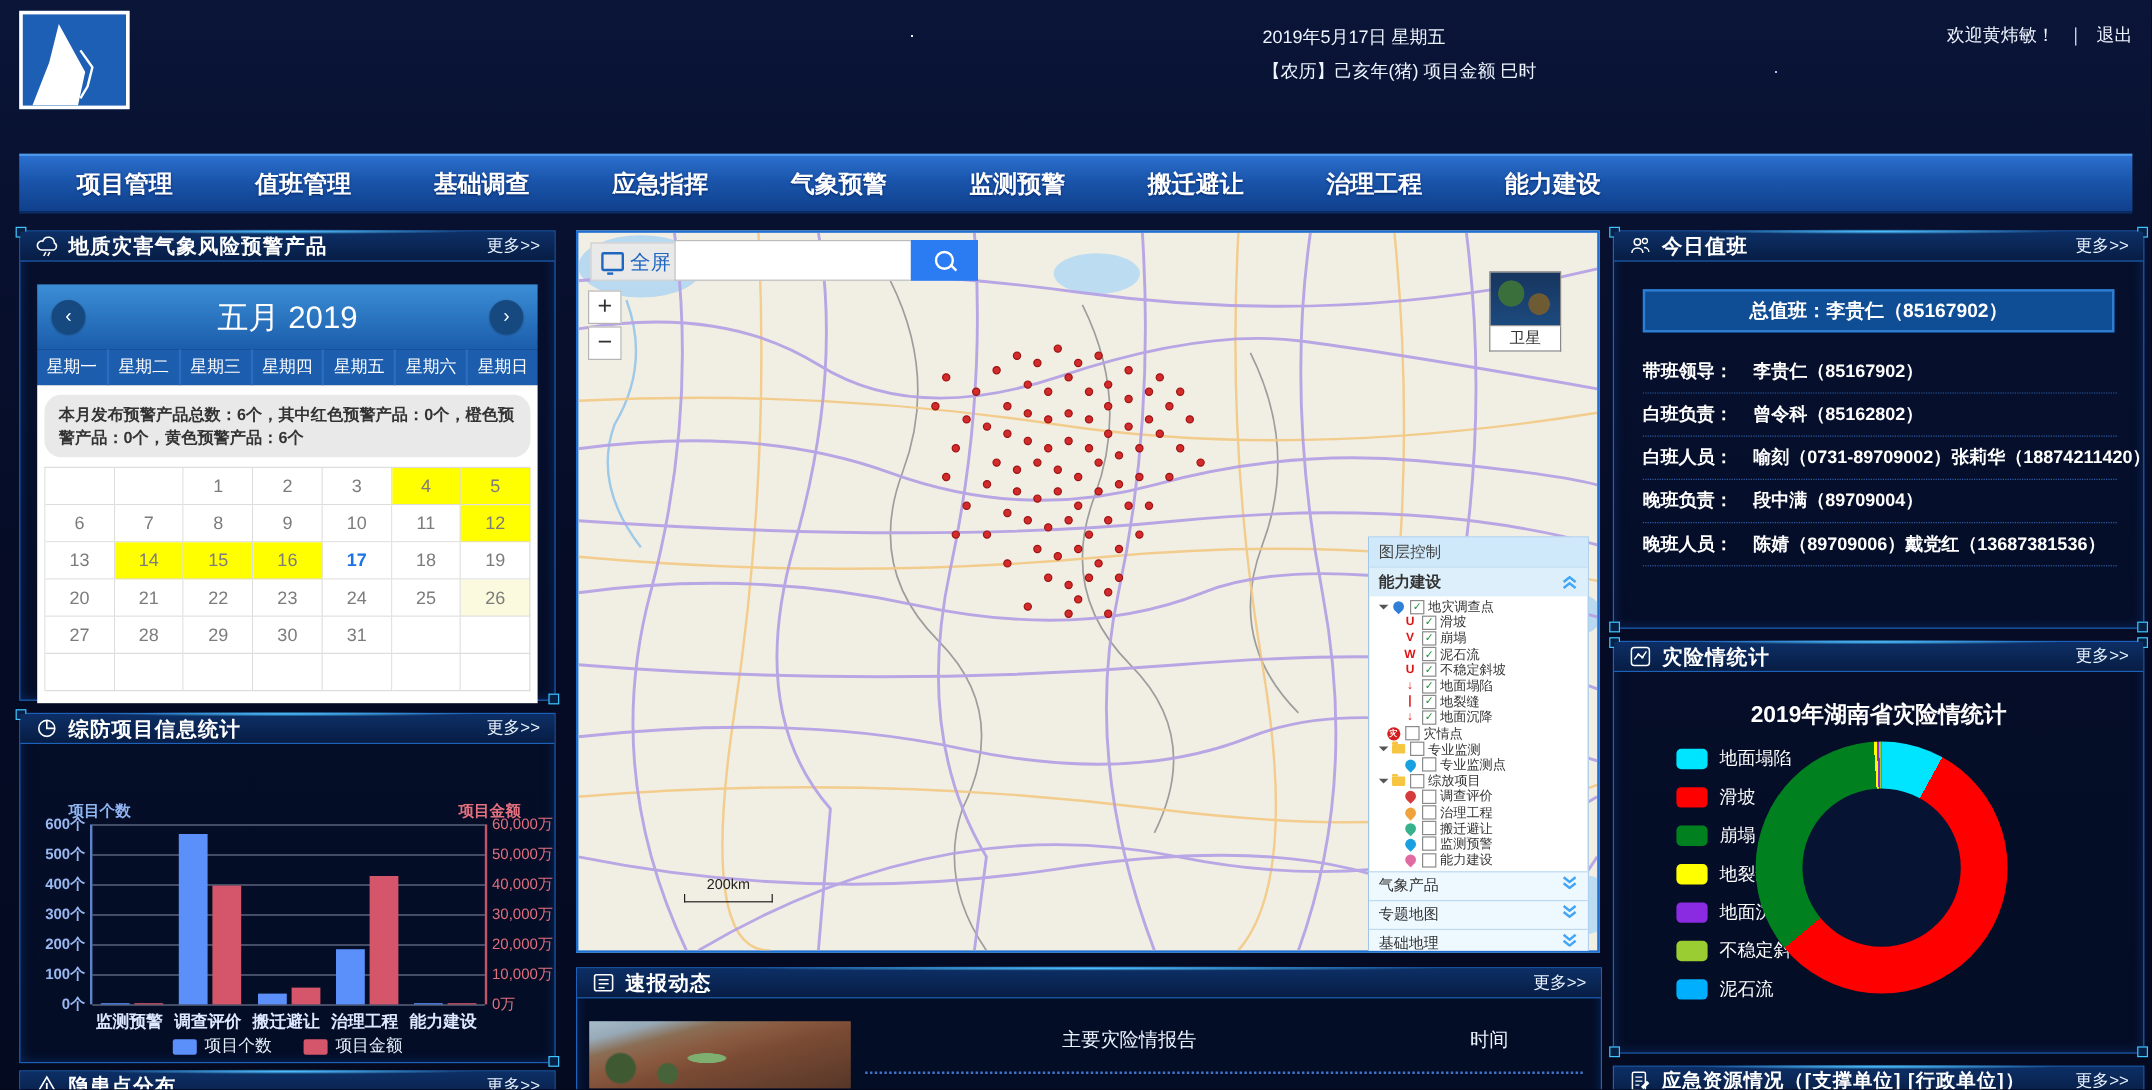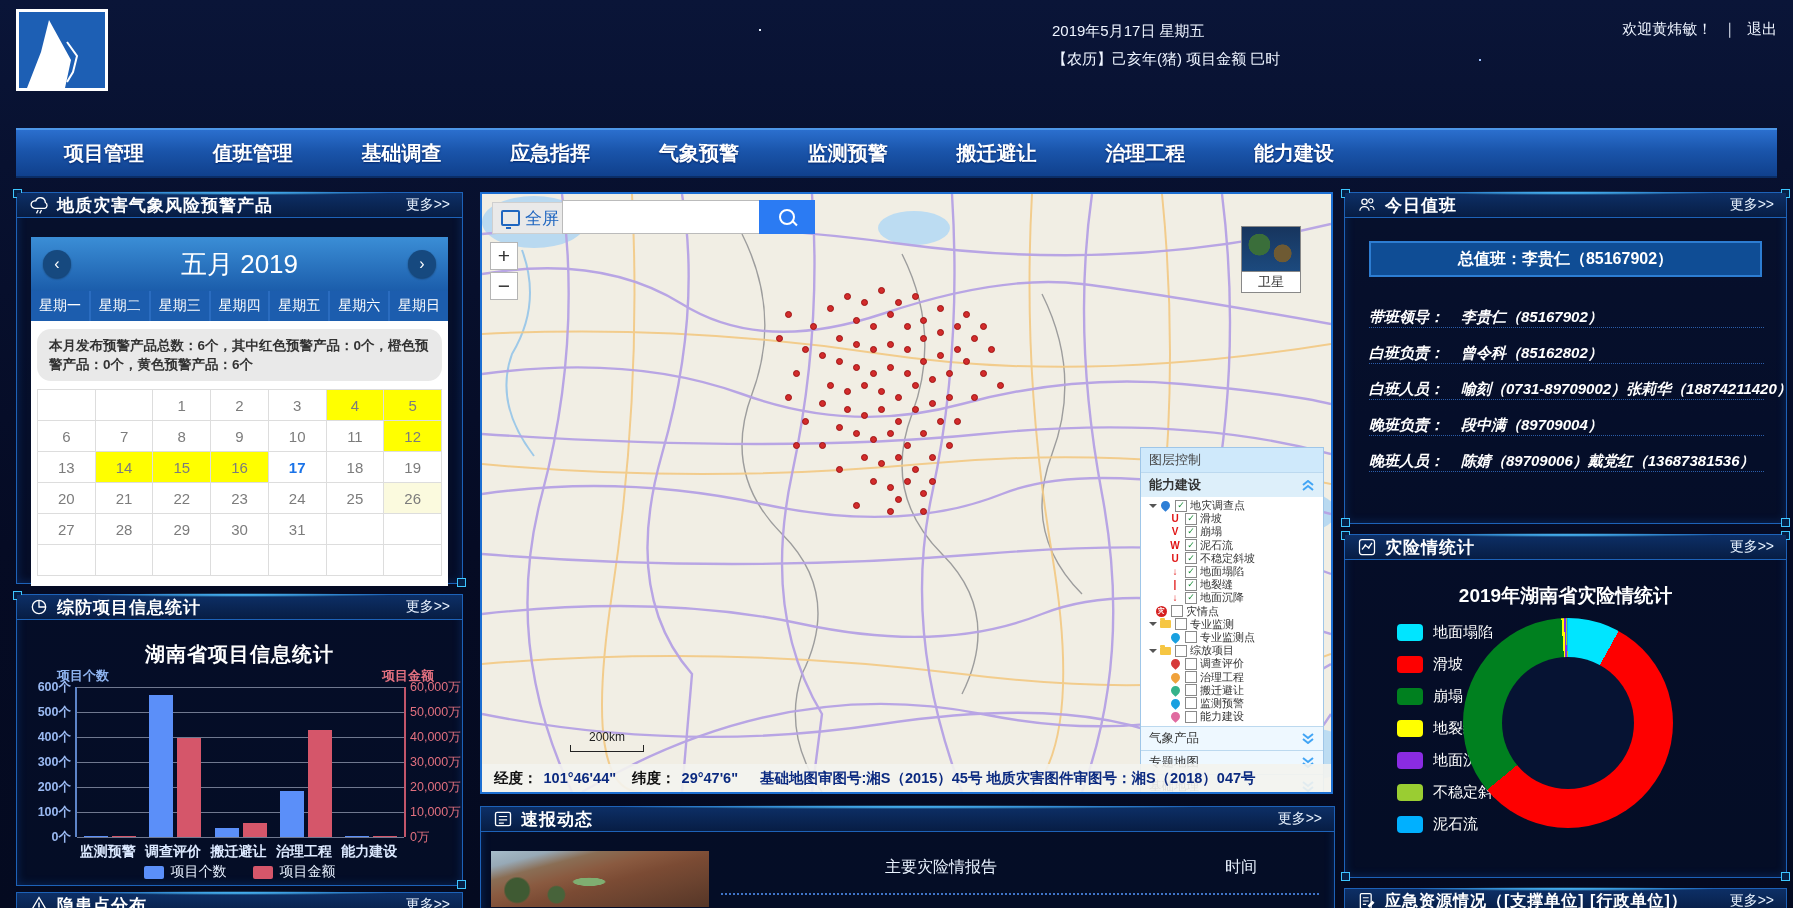--- a/index.html
+++ b/index.html
@@ -110,27 +110,27 @@
   .trow .exp{width:0;height:0;border-top:4px solid #555;border-left:4px solid transparent;border-right:4px solid transparent;margin:0 2px;flex:0 0 auto;}
   .trow .noexp{width:8px;flex:0 0 auto;}
   .cb{width:10px;height:10px;border:1px solid #8a8a8a;background:#fff;margin:0 3px;flex:0 0 auto;display:flex;align-items:center;justify-content:center;
     font-size:9px;color:#1b8f3a;font-weight:bold;line-height:1;}
   .ti{width:12px;height:12px;flex:0 0 auto;margin-right:1px;display:flex;align-items:center;justify-content:center;font-size:10px;font-weight:bold;}
   .pin{width:9px;height:9px;border-radius:50% 50% 50% 0;transform:rotate(-45deg);}
   .glyph-red{color:#e01414;font-size:10px;}
   .folder{width:11px;height:8px;background:#f6c643;border-radius:1px;position:relative;}
   .folder::before{content:"";position:absolute;left:0;top:-2px;width:5px;height:2px;background:#f6c643;border-radius:1px 1px 0 0;}
   .badge-dis{width:11px;height:11px;border-radius:50%;background:#d51f1f;color:#fff;font-size:7px;display:flex;align-items:center;justify-content:center;}
-  .ly-coll{background:#eef8ff;border-top:1px solid #bcd9ef;padding:3px 8px;font-size:12.5px;color:#333;display:flex;align-items:center;cursor:pointer;}
+  .ly-coll{background:#eef8ff;border-top:1px solid #bcd9ef;padding:3px 8px;font-size:12.5px;color:#333;display:flex;cursor:pointer;}
   .ly-coll svg{margin-left:auto;}
   
   .chief{position:absolute;left:24px;top:48px;width:393px;height:36px;background:#0f4d95;border:2px solid #2d7dd2;box-sizing:border-box;
     display:flex;align-items:center;justify-content:center;font-size:16px;font-weight:bold;}
-  .drow{position:absolute;left:24px;width:395px;height:34px;display:flex;align-items:flex-end;font-size:15px;font-weight:bold;
-    border-bottom:1px dotted #2a5ca8;line-height:20px;font-style:italic;}
+  .drow{position:absolute;left:24px;width:395px;height:34px;display:flex;align-items:center;font-size:15px;font-weight:bold;
+    border-bottom:1px dotted #2a5ca8;line-height:20px;}
   .drow .dl{flex:0 0 92px;white-space:nowrap;}
   .drow .dv{white-space:nowrap;}
   
   .donut-title{position:absolute;left:0;top:48px;width:100%;text-align:center;font-size:19px;font-weight:bold;}
   .dleg{position:absolute;left:52px;top:88px;display:flex;flex-direction:column;gap:13px;}
   .dleg .it{display:flex;align-items:center;gap:10px;font-size:15px;}
   .dleg .sw{width:26px;height:17px;border-radius:4px;}
   .donut{position:absolute;left:118px;top:83px;width:210px;height:210px;border-radius:50%;}
   .donut::after{content:"";position:absolute;left:39px;top:39px;width:132px;height:132px;border-radius:50%;background:#061333;}
   
@@ -261,21 +261,20 @@
     <span class="corner c-tl"></span>
       <span class="corner c-br"></span>
     <div class="p-hd">
       <svg class="hico" viewBox="0 0 24 24">
         <circle cx="12" cy="12" r="8" fill="none" stroke="#fff" stroke-width="1.6"></circle>
         <path d="M12 4 v8 h8" fill="none" stroke="#fff" stroke-width="1.6"></path>
       </svg>
       <span class="ttl">综防项目信息统计</span>
       <span class="more">更多&gt;&gt;</span>
     </div>
-    <div class="chart-title">湖南省项目信息统计</div>
     <div class="ax-l-label">项目个数</div>
     <div class="ax-r-label">项目金额</div>
     <div class="plot" id="barPlot">
         <div class="gline" style="top: 0px;"></div>
         <span class="tickL" style="top: 0px;">600个</span>
         <span class="tickR" style="top: 0px;">60,000万</span>
         <div class="gline" style="top: 25px;"></div>
         <span class="tickL" style="top: 25px;">500个</span>
         <span class="tickR" style="top: 25px;">50,000万</span>
         <div class="gline" style="top: 50px;"></div>
@@ -646,27 +645,20 @@
               <polyline class="up2" points="2,6 7,10 12,6"></polyline>
             </svg>
           </div>
         </div>
     </div>
 
     <div class="scale">
       <div>200km</div>
       <div class="bar1"></div>
     </div>
-    <div class="mstatus">
-      <span class="lab">经度：</span>
-      <span>101°46'44"</span>
-      <span class="lab" style="margin-left:10px;">纬度：</span>
-      <span>29°47'6"</span>
-      <span style="margin-left:16px;">基础地图审图号:湘S（2015）45号 地质灾害图件审图号：湘S（2018）047号</span>
-    </div>
   </div>
 
   <div class="panel" style="left:480px;top:806px;width:853px;height:120px;">
     <div class="p-hd">
       <svg class="hico" viewBox="0 0 24 24">
         <rect x="3" y="4" width="18" height="16" rx="2" fill="none" stroke="#fff" stroke-width="1.6"></rect>
         <path d="M7 9 h10 M7 13 h10 M7 17 h6" stroke="#fff" stroke-width="1.4"></path>
       </svg>
       <span class="ttl">速报动态</span>
       <span class="more">更多&gt;&gt;</span>

